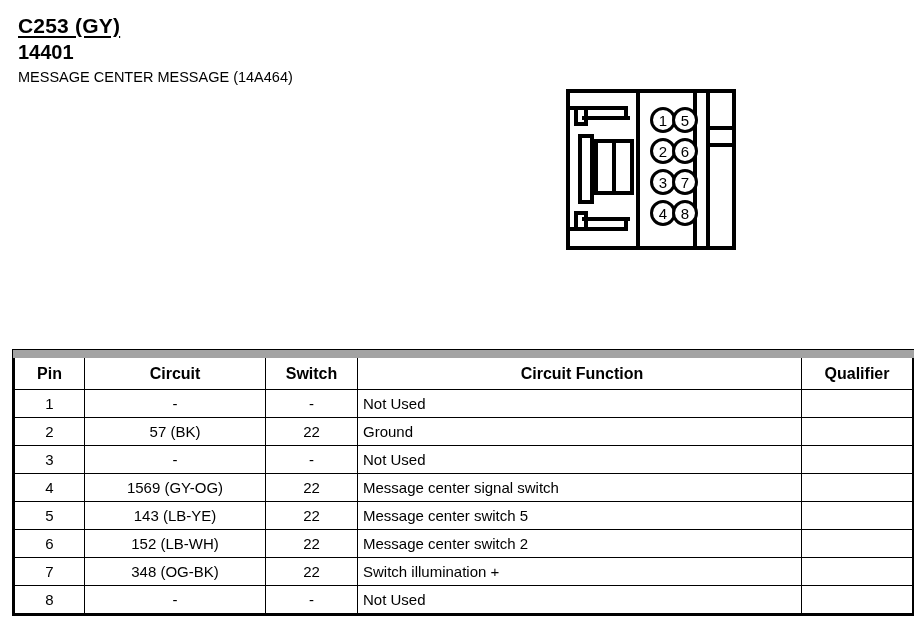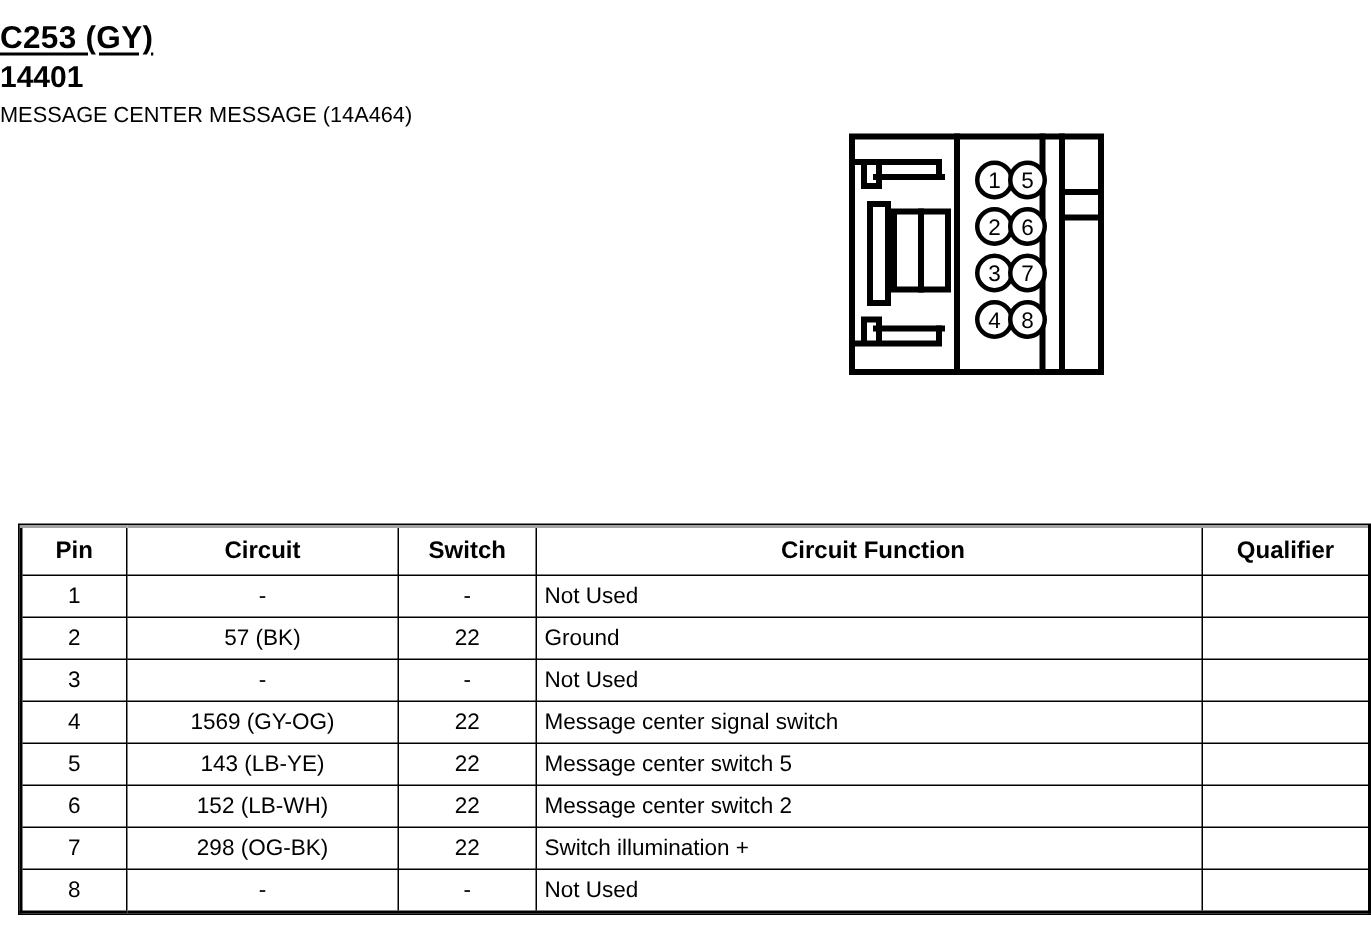--- a/index.html
+++ b/index.html
@@ -12,21 +12,21 @@
     height: 624px;
     position: relative;
     font-family: "Liberation Sans", sans-serif;
     color: #000000;
     overflow: hidden;
   }
 
   
   #header-block {
     position: absolute;
-    left: 0;
+    left: 18px;
     top: 14px;
   }
   #connector-id {
     font-size: 21px;
     font-weight: bold;
     letter-spacing: 0.2px;
     text-decoration: underline;
     text-underline-offset: 3px;
     line-height: 24px;
     white-space: nowrap;
@@ -92,21 +92,21 @@
   .col-circuit { width: 180px; text-align: center; }
   .col-gauge   { width: 91px;  text-align: center; }
   .col-func    { width: 438px; text-align: left;   padding-left: 5px !important; }
   .col-qual    { width: 110px; text-align: center; }
 
   
   #pin-table {
     outline: 1px solid #000;
   }
   #pin-table tbody tr:last-child td { border-bottom: 2px solid #000; }
-  #pin-table thead th { border-top: 2px solid #a3a3a3; }
+  #pin-table thead th { border-top: 8px solid #a3a3a3; }
   .col-pin, .col-qual { }
   #pin-table th.col-pin, #pin-table td.col-pin { border-left: 2px solid #000; }
   #pin-table th.col-qual, #pin-table td.col-qual { border-right: 2px solid #000; }
 </style>
 </head>
 <body>
 
 <div id="header-block">
   <div id="connector-id">C253 (GY)</div>
   <div id="part-number">14401</div>
@@ -215,21 +215,21 @@
       </tr>
       <tr>
         <td class="col-pin">6</td>
         <td class="col-circuit">152 (LB-WH)</td>
         <td class="col-gauge">22</td>
         <td class="col-func">Message center switch 2</td>
         <td class="col-qual"></td>
       </tr>
       <tr>
         <td class="col-pin">7</td>
-        <td class="col-circuit">298 (OG-BK)</td>
+        <td class="col-circuit">348 (OG-BK)</td>
         <td class="col-gauge">22</td>
         <td class="col-func">Switch illumination +</td>
         <td class="col-qual"></td>
       </tr>
       <tr>
         <td class="col-pin">8</td>
         <td class="col-circuit">-</td>
         <td class="col-gauge">-</td>
         <td class="col-func">Not Used</td>
         <td class="col-qual"></td>

